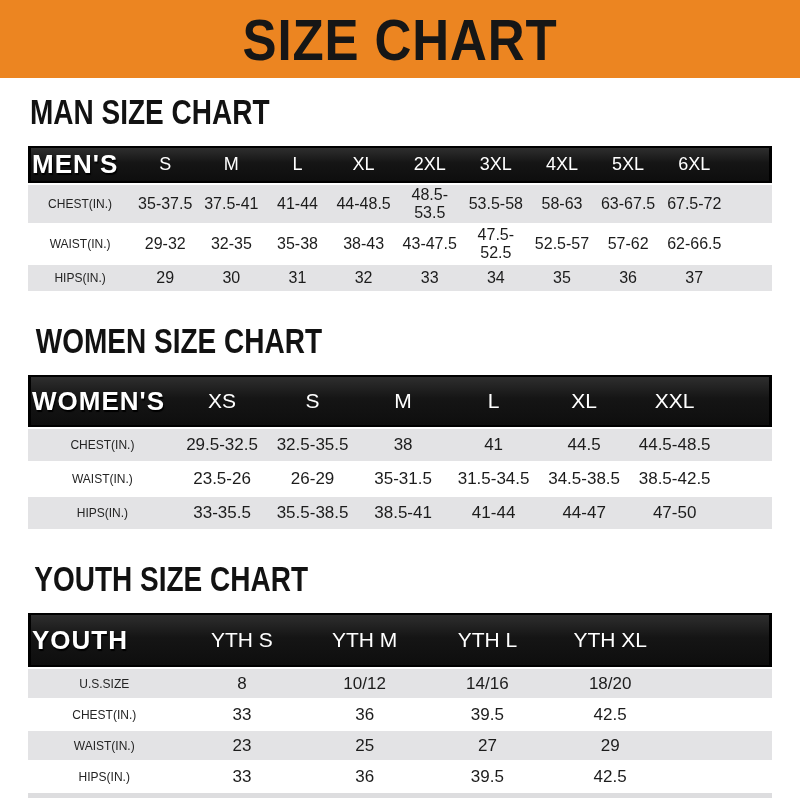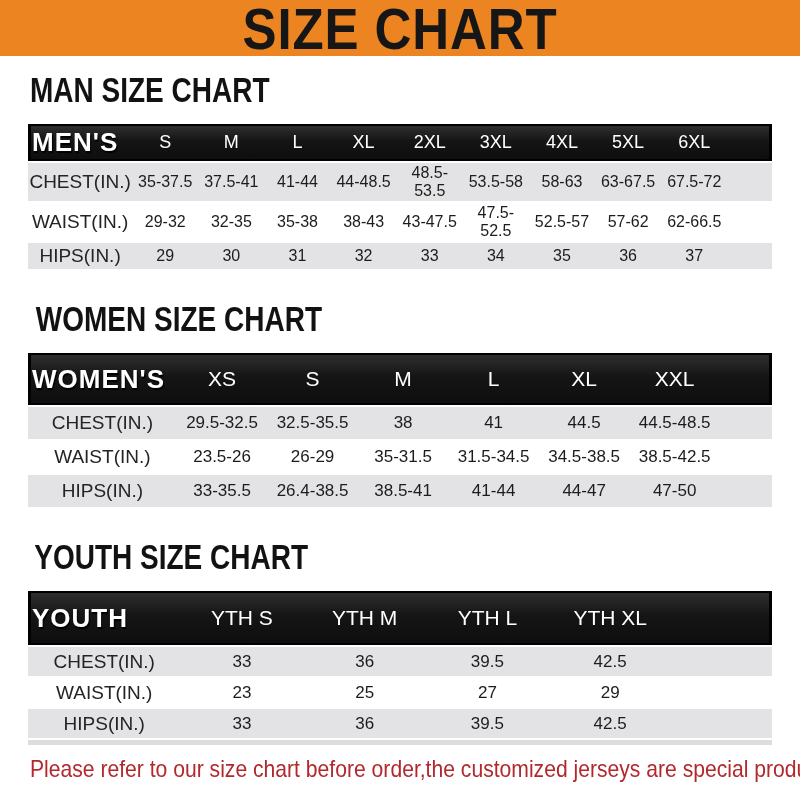--- a/index.html
+++ b/index.html
@@ -6,21 +6,21 @@
   body {
     width: 800px; height: 800px;
     background: #ffffff;
     font-family: "Liberation Sans", "DejaVu Sans", sans-serif;
     overflow: hidden;
   }
   .page { width: 800px; height: 800px; position: relative; }
 
   
   .banner {
-    height: 56px;
+    height: 78px;
     background: #ec8521;
     display: flex; align-items: center; justify-content: center;
   }
   .banner-text {
     font-size: 58px; font-weight: bold; color: #161616;
     letter-spacing: 1px; white-space: nowrap;
     display: inline-block; transform: scaleX(0.88);
   }
 
   
@@ -56,21 +56,21 @@
   .sec-1 .bar-cell { height: 46px; }
   .sec-2 .bar-cell { height: 48px; }
   .sec-0 .size-col { font-size: 18px; }
   .sec-1 .size-col, .sec-2 .size-col { font-size: 21px; }
 
   .data-row td { text-align: center; color: #1c1c1c; }
   .data-row:nth-child(odd) { background: var(--row-alt, #e3e3e5); }
   .sec-0 .data-row td { height: 24px; font-size: 16px; }
   .sec-1 .data-row td { height: 30px; font-size: 17px; }
   .sec-2 .data-row td { height: 27px; font-size: 17px; }
-  .data-row td.row-label { font-size: 19px; color: #242424; white-space: nowrap; margin-top: 20px; }
+  .data-row td.row-label { font-size: 12px; color: #242424; white-space: nowrap; margin-top: 20px; }
 
   .bottom-strip { width: 744px; margin-left: 28px; height: 5px; background: #dddddf; }
 
   
   .notice { margin: 8px 0 0 30px; font-size: 24px; line-height: 31px; }
   .notice p {
     margin: 0; color: #b3282c; white-space: nowrap;
     transform: scaleX(0.88); transform-origin: 0 50%;
   }
 </style>
@@ -199,21 +199,21 @@
               <td class="value-cell">26-29</td>
               <td class="value-cell">35-31.5</td>
               <td class="value-cell">31.5-34.5</td>
               <td class="value-cell">34.5-38.5</td>
               <td class="value-cell">38.5-42.5</td>
               <td class="value-cell spacer"></td>
             </tr>
             <tr class="data-row">
               <td class="row-label">HIPS(IN.)</td>
               <td class="value-cell">33-35.5</td>
-              <td class="value-cell">26.4-38.5</td>
+              <td class="value-cell">35.5-38.5</td>
               <td class="value-cell">38.5-41</td>
               <td class="value-cell">41-44</td>
               <td class="value-cell">44-47</td>
               <td class="value-cell">47-50</td>
               <td class="value-cell spacer"></td>
             </tr>
           </tbody>
         </table>
       </section>
       <section class="size-section sec-2">
@@ -232,20 +232,28 @@
               <th class="bar-cell bar-label">YOUTH</th>
               <th class="bar-cell size-col">YTH S</th>
               <th class="bar-cell size-col">YTH M</th>
               <th class="bar-cell size-col">YTH L</th>
               <th class="bar-cell size-col">YTH XL</th>
               <th class="bar-cell spacer"></th>
             </tr>
           </thead>
           <tbody>
             <tr class="data-row">
+              <td class="row-label">U.S.SIZE</td>
+              <td class="value-cell">8</td>
+              <td class="value-cell">10/12</td>
+              <td class="value-cell">14/16</td>
+              <td class="value-cell">18/20</td>
+              <td class="value-cell spacer"></td>
+            </tr>
+            <tr class="data-row">
               <td class="row-label">CHEST(IN.)</td>
               <td class="value-cell">33</td>
               <td class="value-cell">36</td>
               <td class="value-cell">39.5</td>
               <td class="value-cell">42.5</td>
               <td class="value-cell spacer"></td>
             </tr>
             <tr class="data-row">
               <td class="row-label">WAIST(IN.)</td>
               <td class="value-cell">23</td>

